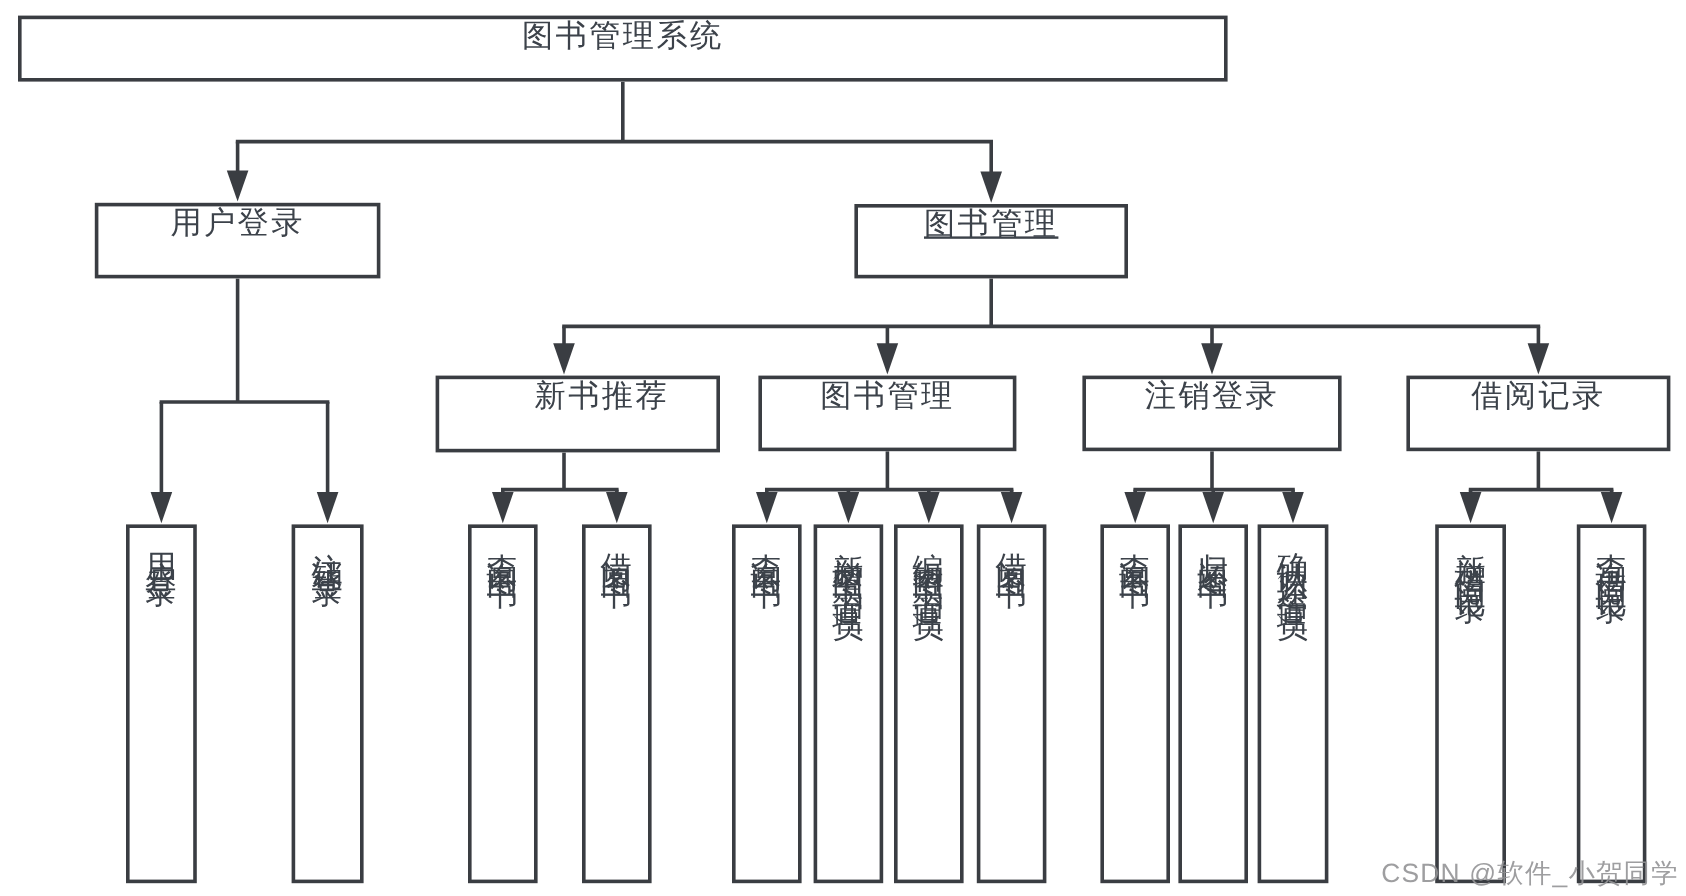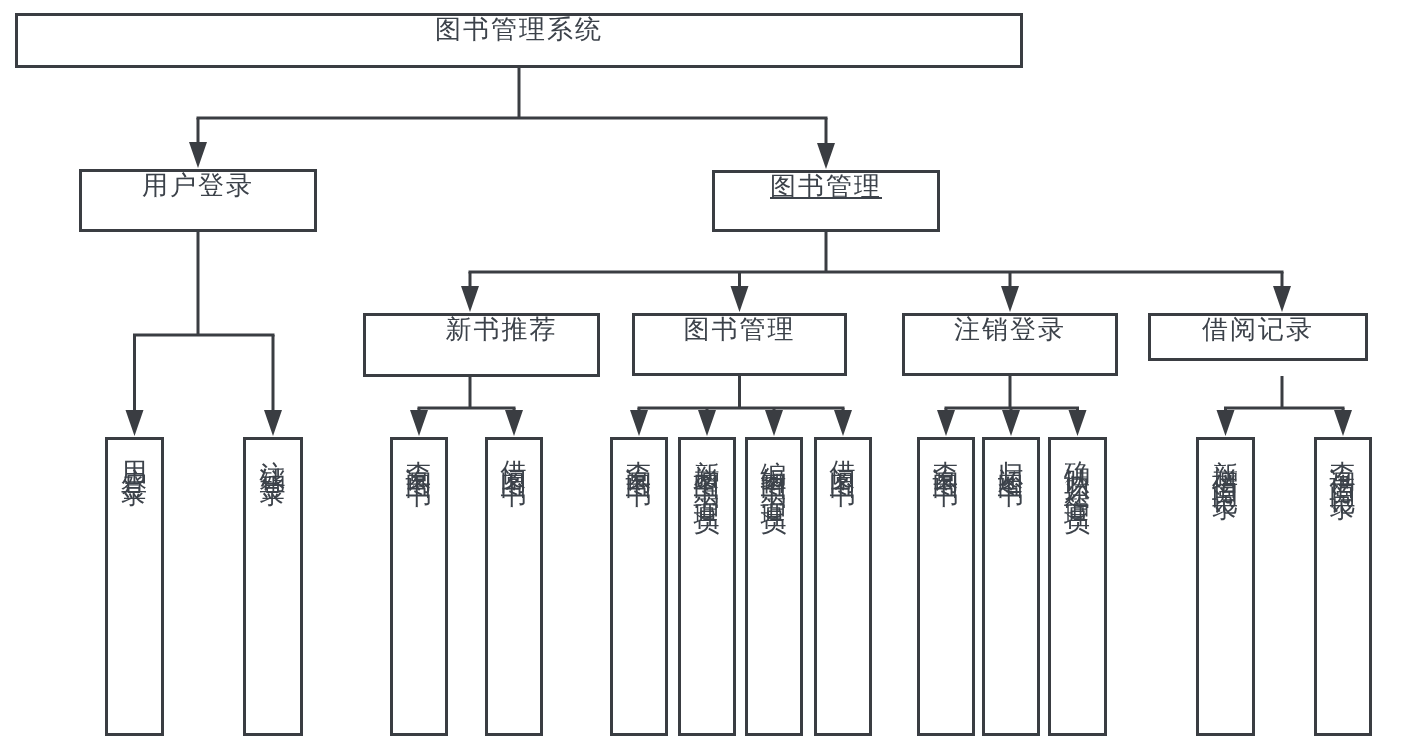--- a/index.html
+++ b/index.html
@@ -126,21 +126,21 @@
       </div>
       <div class="node" style="left: 363px; top: 313px; width: 237px; height: 64px; padding-left: 40px;">
         <span>新书推荐</span>
       </div>
       <div class="node" style="left: 632px; top: 313px; width: 215px; height: 63px;">
         <span>图书管理</span>
       </div>
       <div class="node" style="left: 902px; top: 313px; width: 216px; height: 63px;">
         <span>注销登录</span>
       </div>
-      <div class="node" style="left: 1148px; top: 313px; width: 220px; height: 48px;">
+      <div class="node" style="left: 1172px; top: 313px; width: 220px; height: 63px;">
         <span>借阅记录</span>
       </div>
       <div class="node v" style="left: 105px; top: 437px; width: 59px; height: 299px;">
         <span>用户登录</span>
       </div>
       <div class="node v" style="left: 243px; top: 437px; width: 60px; height: 299px;">
         <span>注销登录</span>
       </div>
       <div class="node v" style="left: 390px; top: 437px; width: 58px; height: 299px;">
         <span>查询图书</span>
@@ -169,13 +169,14 @@
       <div class="node v" style="left: 1048px; top: 437px; width: 59px; height: 299px;">
         <span>确认归还（管理员）</span>
       </div>
       <div class="node v" style="left: 1196px; top: 437px; width: 59px; height: 299px;">
         <span>新增借阅记录</span>
       </div>
       <div class="node v" style="left: 1314px; top: 437px; width: 58px; height: 299px;">
         <span>查询借阅记录</span>
       </div>
     </div>
+  <div class="watermark">CSDN @软件_小贺同学</div>
 </div>
 
 </body></html>

